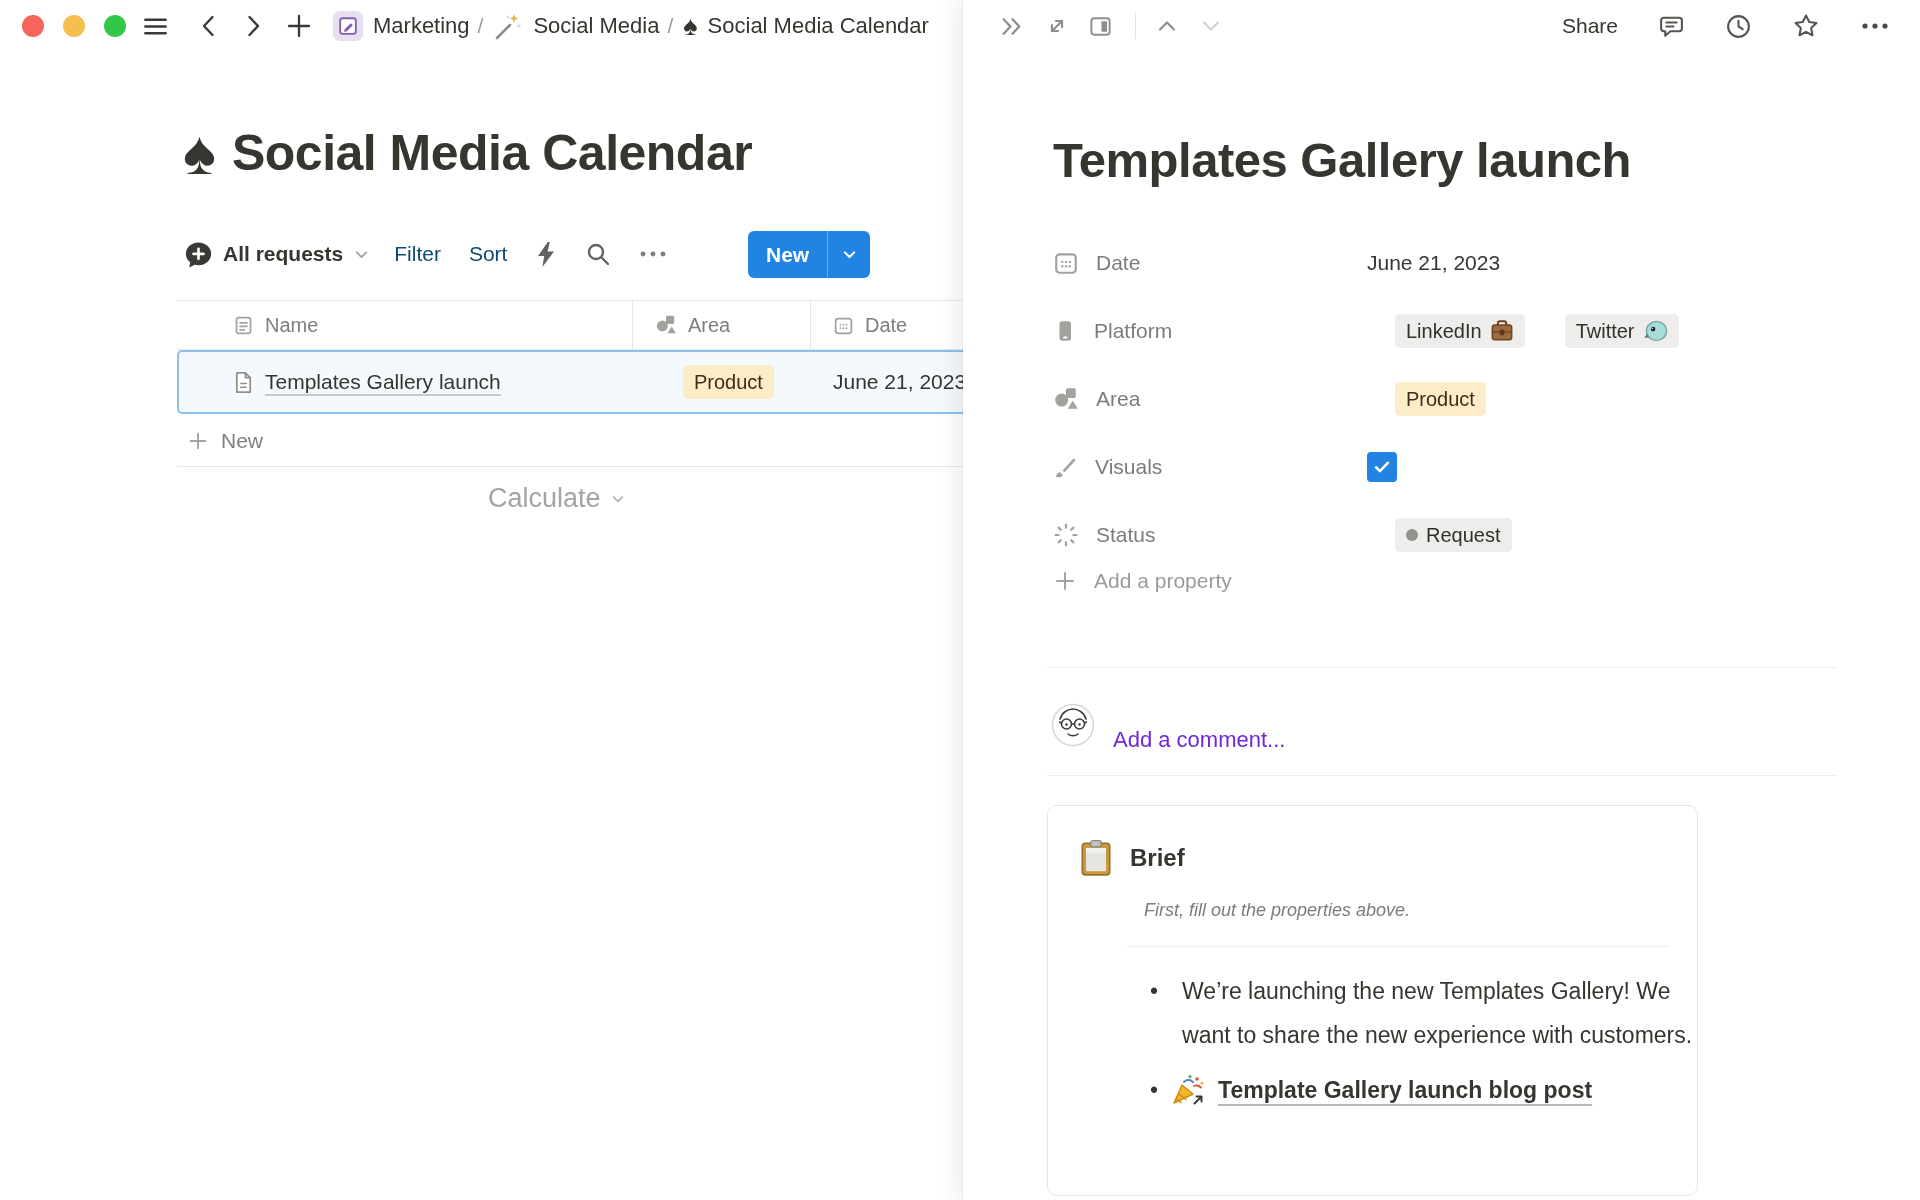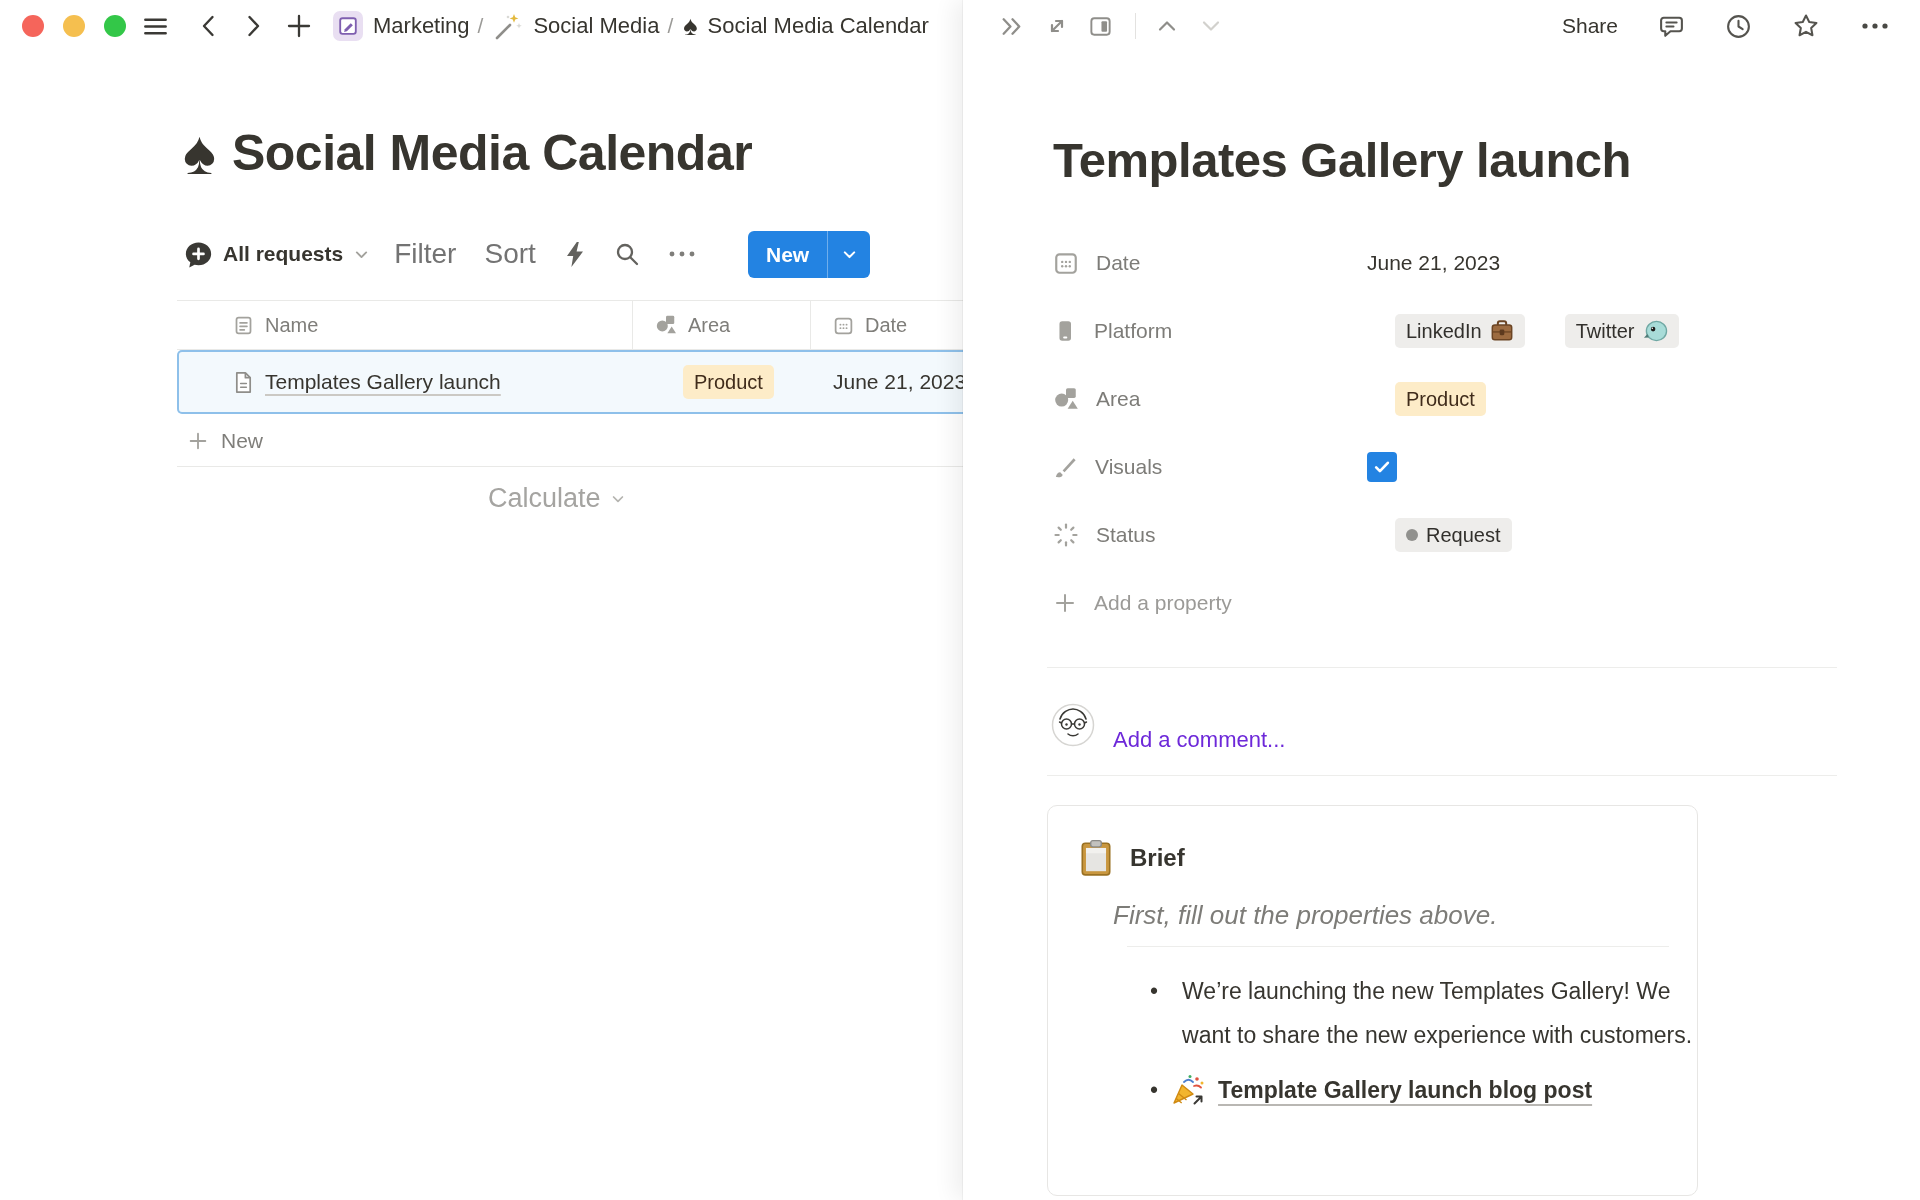--- a/index.html
+++ b/index.html
@@ -18,21 +18,21 @@
   .spade-sm { font-size:27px; line-height:30px; margin-left:6px; }
 
   
   .page-title { position:absolute; left:183px; top:122px; display:flex; align-items:center; gap:16px; }
   .page-title .glyph { font-size:62px; line-height:62px; }
   .page-title .txt { font-size:50px; font-weight:700; letter-spacing:-0.5px; }
 
   .view-toolbar { position:absolute; left:184px; top:229px; height:50px; display:flex; align-items:center; }
   .view-chip { display:flex; align-items:center; gap:10px; margin-right:24px; }
   .view-chip .lbl { font-size:21px; font-weight:700; }
-  .tb-link { font-size:28px; color:#737373; margin-right:28px; }
+  .tb-link { font-size:21px; color:#0c4a6e; margin-right:28px; }
   .tb-ico { margin-right:28px; }
   .new-btn { position:absolute; left:748px; top:231px; height:47px; background:#2383e2; border-radius:6px; display:flex; align-items:stretch; color:#fff; overflow:hidden; z-index:1; }
   .new-btn .main { display:flex; align-items:center; padding:0 18px; font-size:21px; font-weight:700; }
   .new-btn .split { width:1px; background:rgba(255,255,255,.35); }
   .new-btn .drop { width:42px; display:flex; align-items:center; justify-content:center; }
 
   
   .db-table { position:absolute; left:177px; top:300px; width:1000px; font-size:21px; }
   .t-head { display:flex; height:50px; border-top:1px solid #e9e9e7; border-bottom:1px solid #e9e9e7; color:#7f7e7a; font-size:20px; }
   .t-cell { display:flex; align-items:center; gap:11px; padding-left:22px; }
@@ -58,30 +58,30 @@
   .share-lbl { font-size:21px; }
 
   .peek-title { position:absolute; left:90px; top:132px; font-size:49px; font-weight:700; letter-spacing:-0.5px; }
 
   .props { position:absolute; left:90px; top:229px; width:780px; }
   .prop-row { height:68px; display:flex; align-items:center; }
   .prop-label { width:314px; display:flex; align-items:center; gap:17px; color:#7d7c78; font-size:21px; }
   .prop-value { display:flex; align-items:center; gap:12px; font-size:21px; }
   .status-dot { width:12px; height:12px; border-radius:50%; background:#91918e; }
   .checkbox { width:30px; height:30px; background:#2383e2; border-radius:4px; display:flex; align-items:center; justify-content:center; }
-  .add-prop { height:68px; display:flex; align-items:center; gap:17px; color:#9b9a97; font-size:21px; }
+  .add-prop { height:68px; display:flex; align-items:flex-start; gap:17px; color:#9b9a97; font-size:21px; }
 
   .pk-divider { position:absolute; left:84px; width:790px; height:1px; background:#ededeb; }
   .comment-row { position:absolute; left:88px; top:697px; display:flex; align-items:center; gap:18px; }
   .comment-ph { color:#6d28d9; font-size:22px;margin-top:30px; }
 
   .brief-card { position:absolute; left:84px; top:805px; width:651px; height:391px; border:1px solid #e7e6e4; border-radius:10px; }
   .brief-head { position:absolute; left:30px; top:33px; display:flex; align-items:center; gap:16px; }
   .brief-title { font-size:24px; font-weight:700; }
-  .brief-hint { position:absolute; left:65px; top:94px; font-style:italic; color:#7d7c78; font-size:26px; }
+  .brief-hint { position:absolute; left:96px; top:94px; font-style:italic; color:#7d7c78; font-size:18px; }
   .brief-rule { position:absolute; left:79px; right:28px; top:140px; height:1px; background:#ededeb; }
   .bullets { position:absolute; left:102px; top:163px; width:560px; }
   .bullet { display:flex; gap:24px; font-size:23px; line-height:44px; }
   .bullet .dot { font-size:23px; }
   .bullet + .bullet { margin-top:11px; }
   .b2 { display:flex; align-items:center; gap:12px; }
   .page-link { font-weight:600; text-decoration:underline; text-decoration-color:#b9b7b3; text-decoration-thickness:1.5px; text-underline-offset:6px; }
 </style>
 </head>
 <body>

